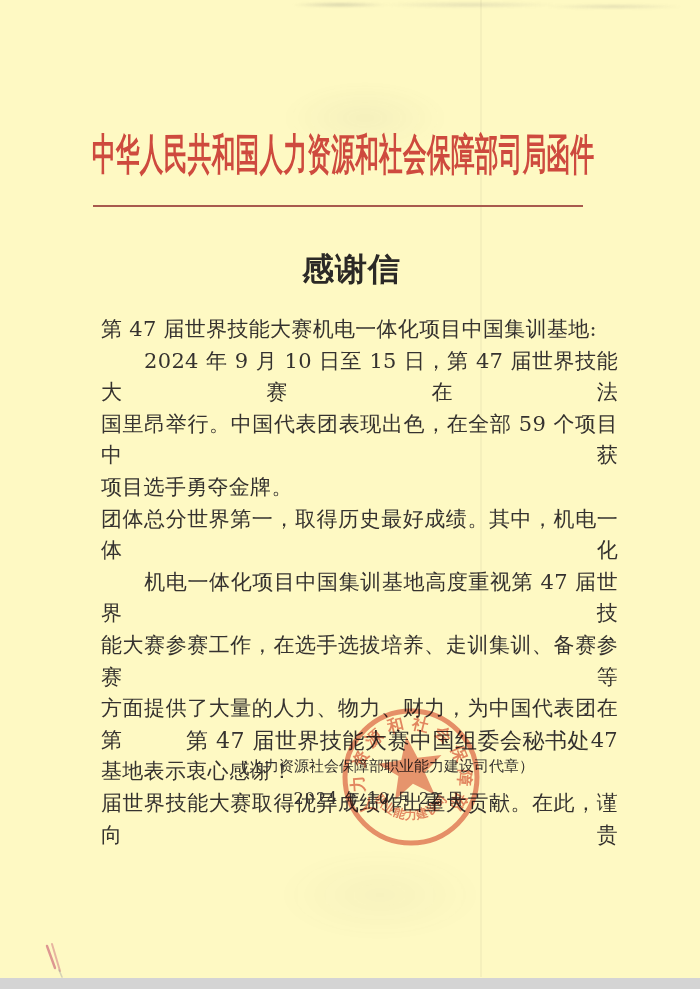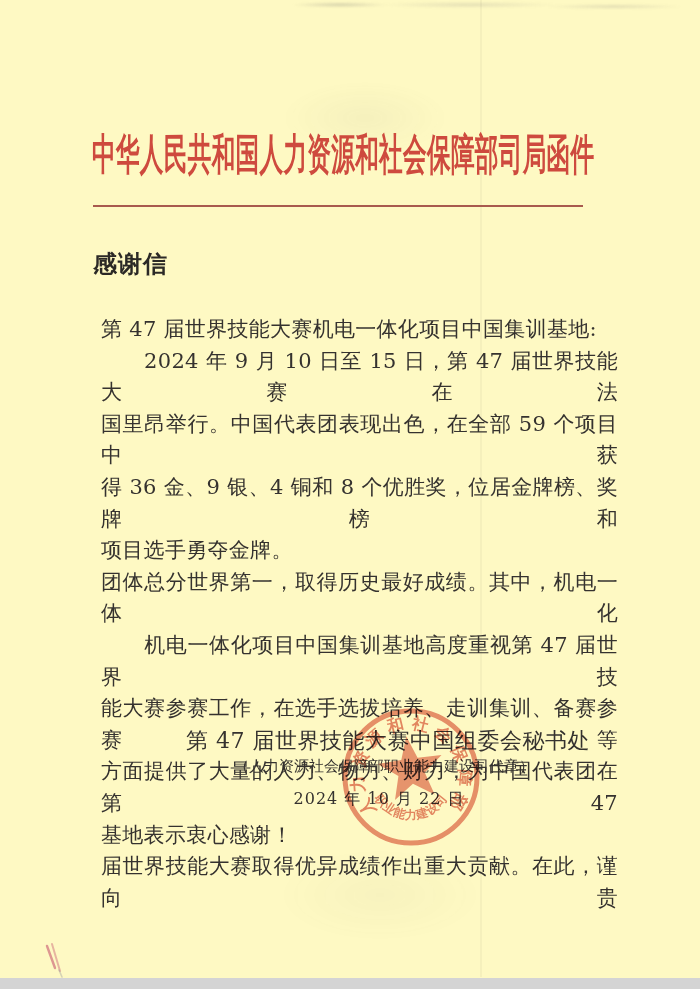--- a/index.html
+++ b/index.html
@@ -20,21 +20,21 @@
     transform:scaleX(0.55);transform-origin:left top;
     letter-spacing:0.5px;
   }
   .rule{
     position:absolute;top:205px;left:93px;width:490px;height:2px;
     background:#a85a4e;
   }
   
   .title{
     position:absolute;top:248px;left:93px;width:517px;margin:0;
-    text-align:left;font-size:24px;font-weight:bold;
+    text-align:center;font-size:32px;font-weight:bold;
     color:#2b2926;letter-spacing:1px;
   }
   
   .body{
     position:absolute;top:314px;left:101px;width:517px;
     font-size:21px;line-height:31.6px;color:#35322f;
     letter-spacing:0.3px;
   }
   .line{width:517px;white-space:nowrap;}
   .line.just{white-space:normal;text-align:justify;text-align-last:justify;}
@@ -101,21 +101,20 @@
 
   <div class="letterhead">中华人民共和国人力资源和社会保障部司局函件</div>
   <div class="rule"></div>
 
   <h1 class="title">感谢信</h1>
 
   <div class="body">
     <div class="line">第 47 届世界技能大赛机电一体化项目中国集训基地:</div>
     <div class="line just">　　2024 年 9 月 10 日至 15 日，第 47 届世界技能大赛在法</div>
     <div class="line just">国里昂举行。中国代表团表现出色，在全部 59 个项目中获</div>
-    <div class="line just">得 36 金、9 银、4 铜和 8 个优胜奖，位居金牌榜、奖牌榜和</div>
     <div class="line">项目选手勇夺金牌。</div>
     <div class="line just">团体总分世界第一，取得历史最好成绩。其中，机电一体化</div>
     <div class="line just">　　机电一体化项目中国集训基地高度重视第 47 届世界技</div>
     <div class="line just">能大赛参赛工作，在选手选拔培养、走训集训、备赛参赛等</div>
     <div class="line just">方面提供了大量的人力、物力、财力，为中国代表团在第 47</div>
     <div class="line">基地表示衷心感谢！</div>
     <div class="line just">届世界技能大赛取得优异成绩作出重大贡献。在此，谨向贵</div>
   </div>
 
   <div class="sig-org">第 47 届世界技能大赛中国组委会秘书处</div>

